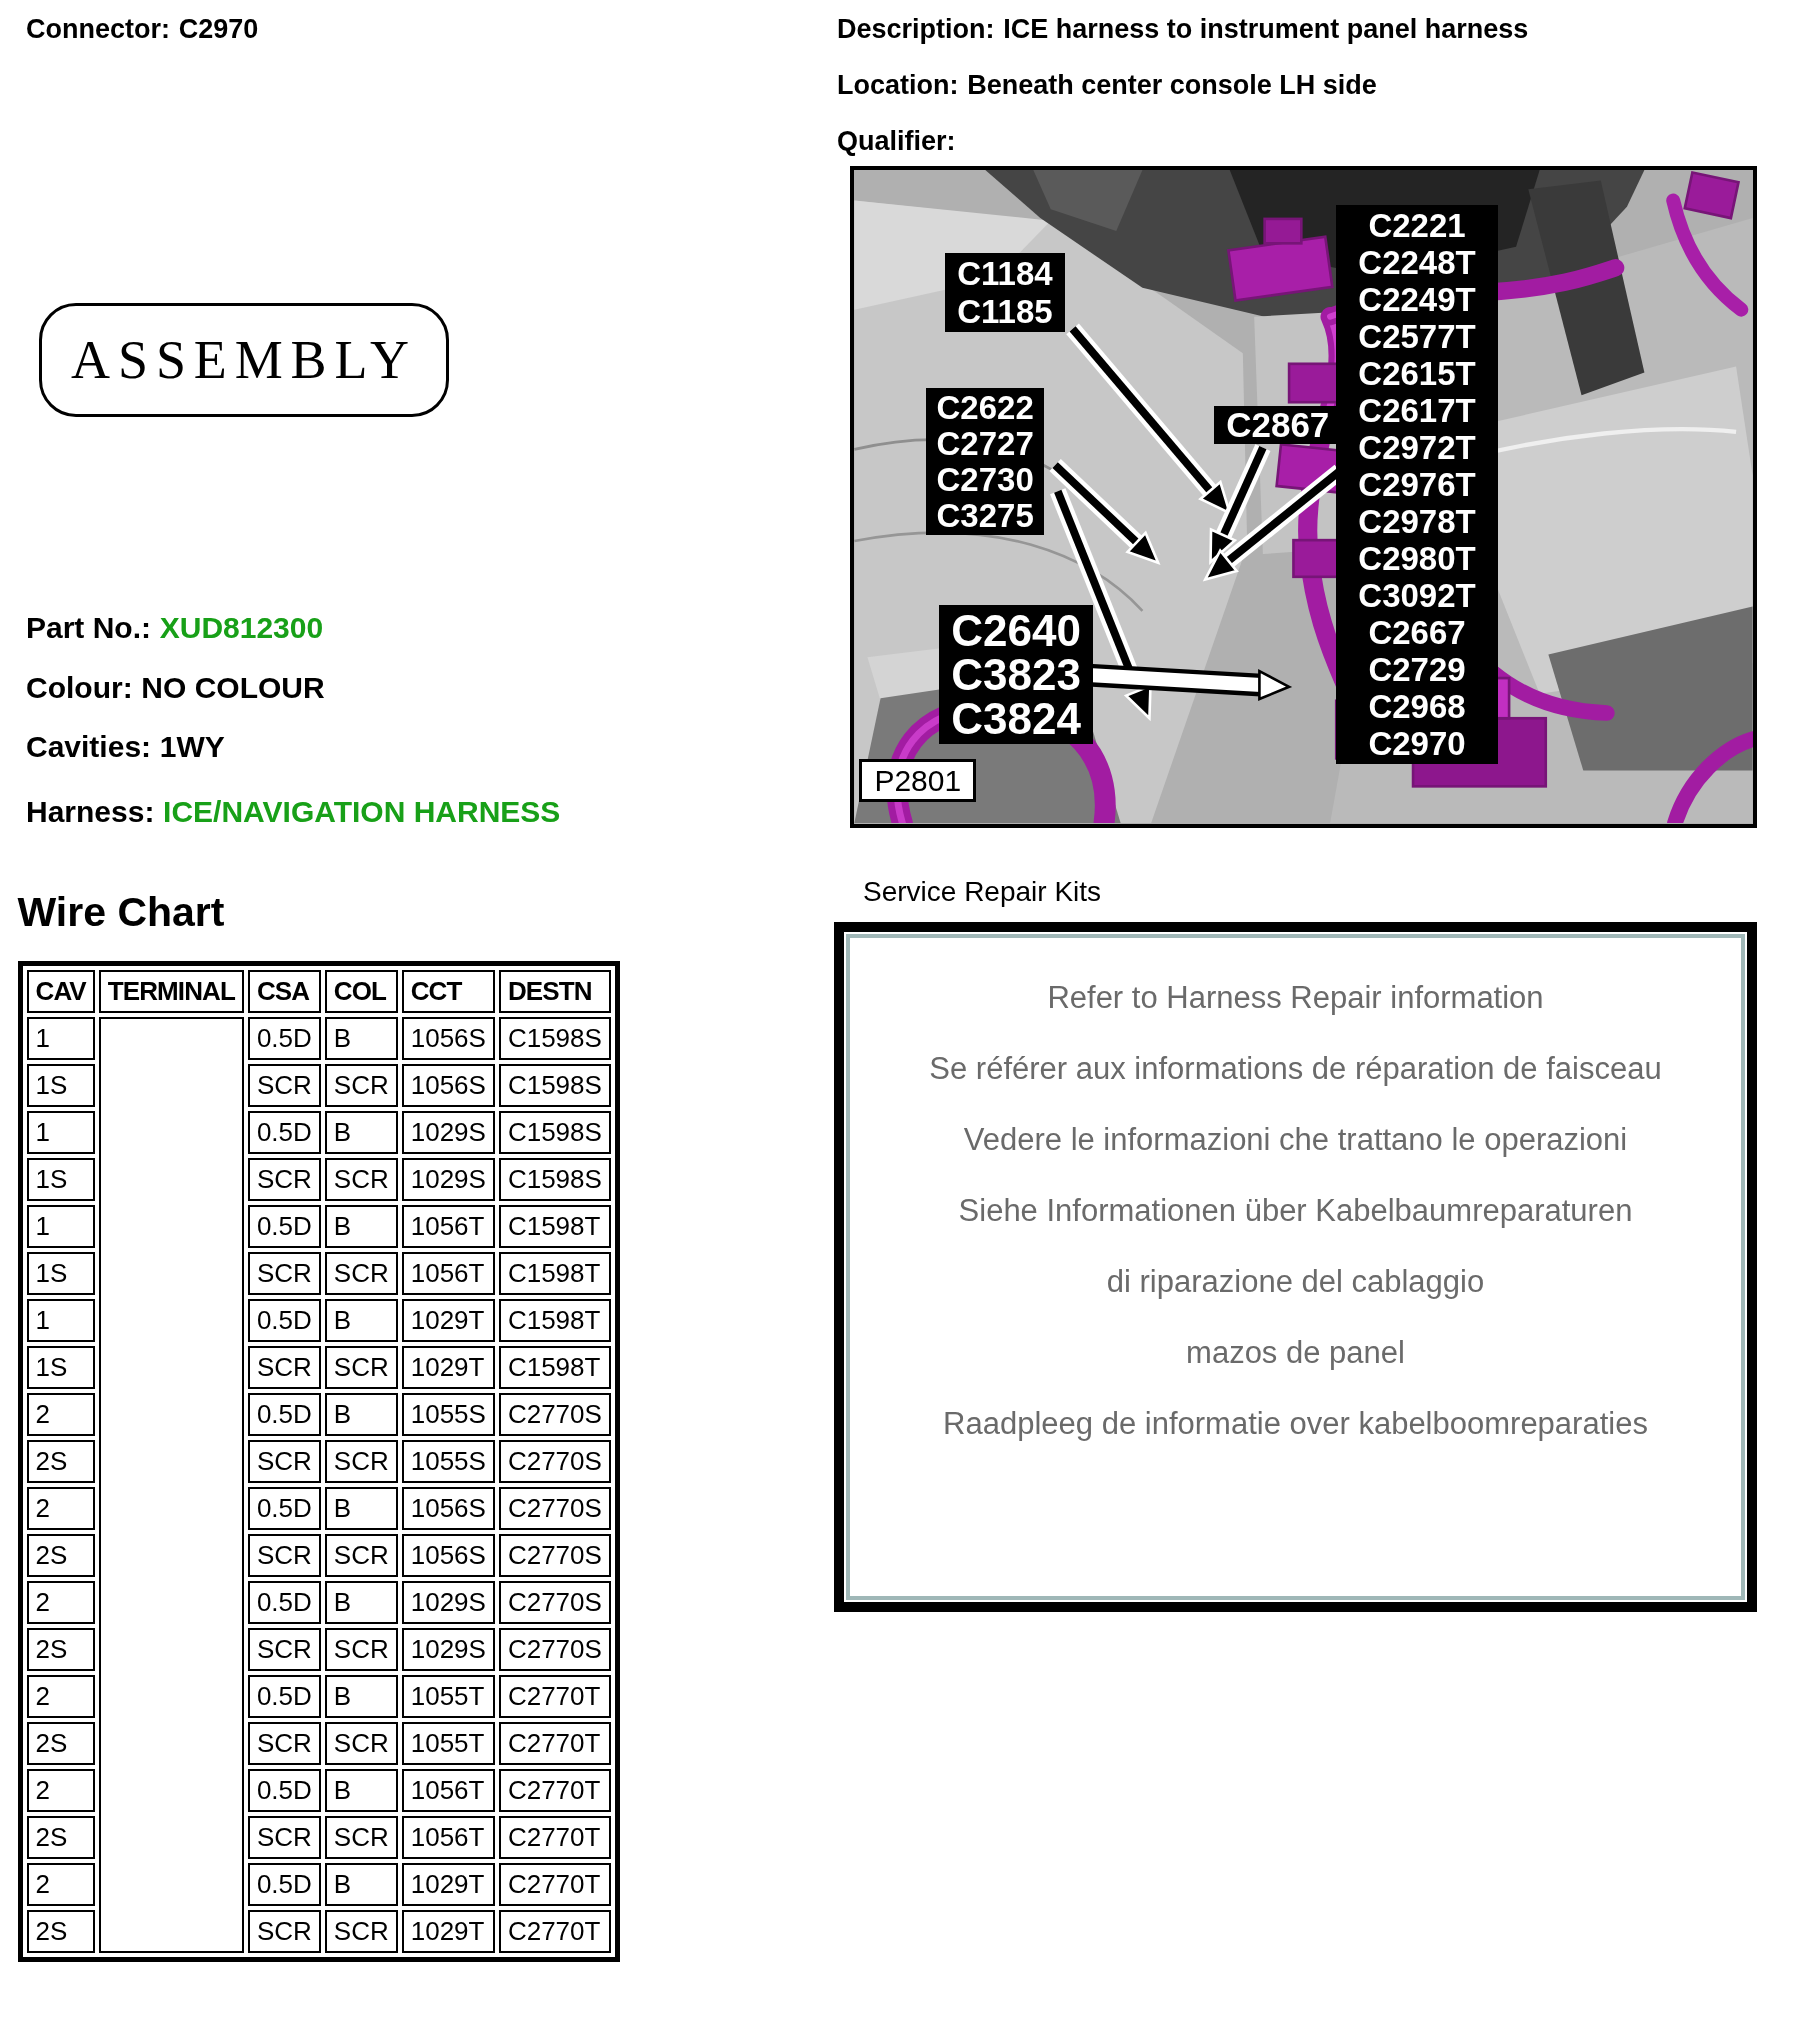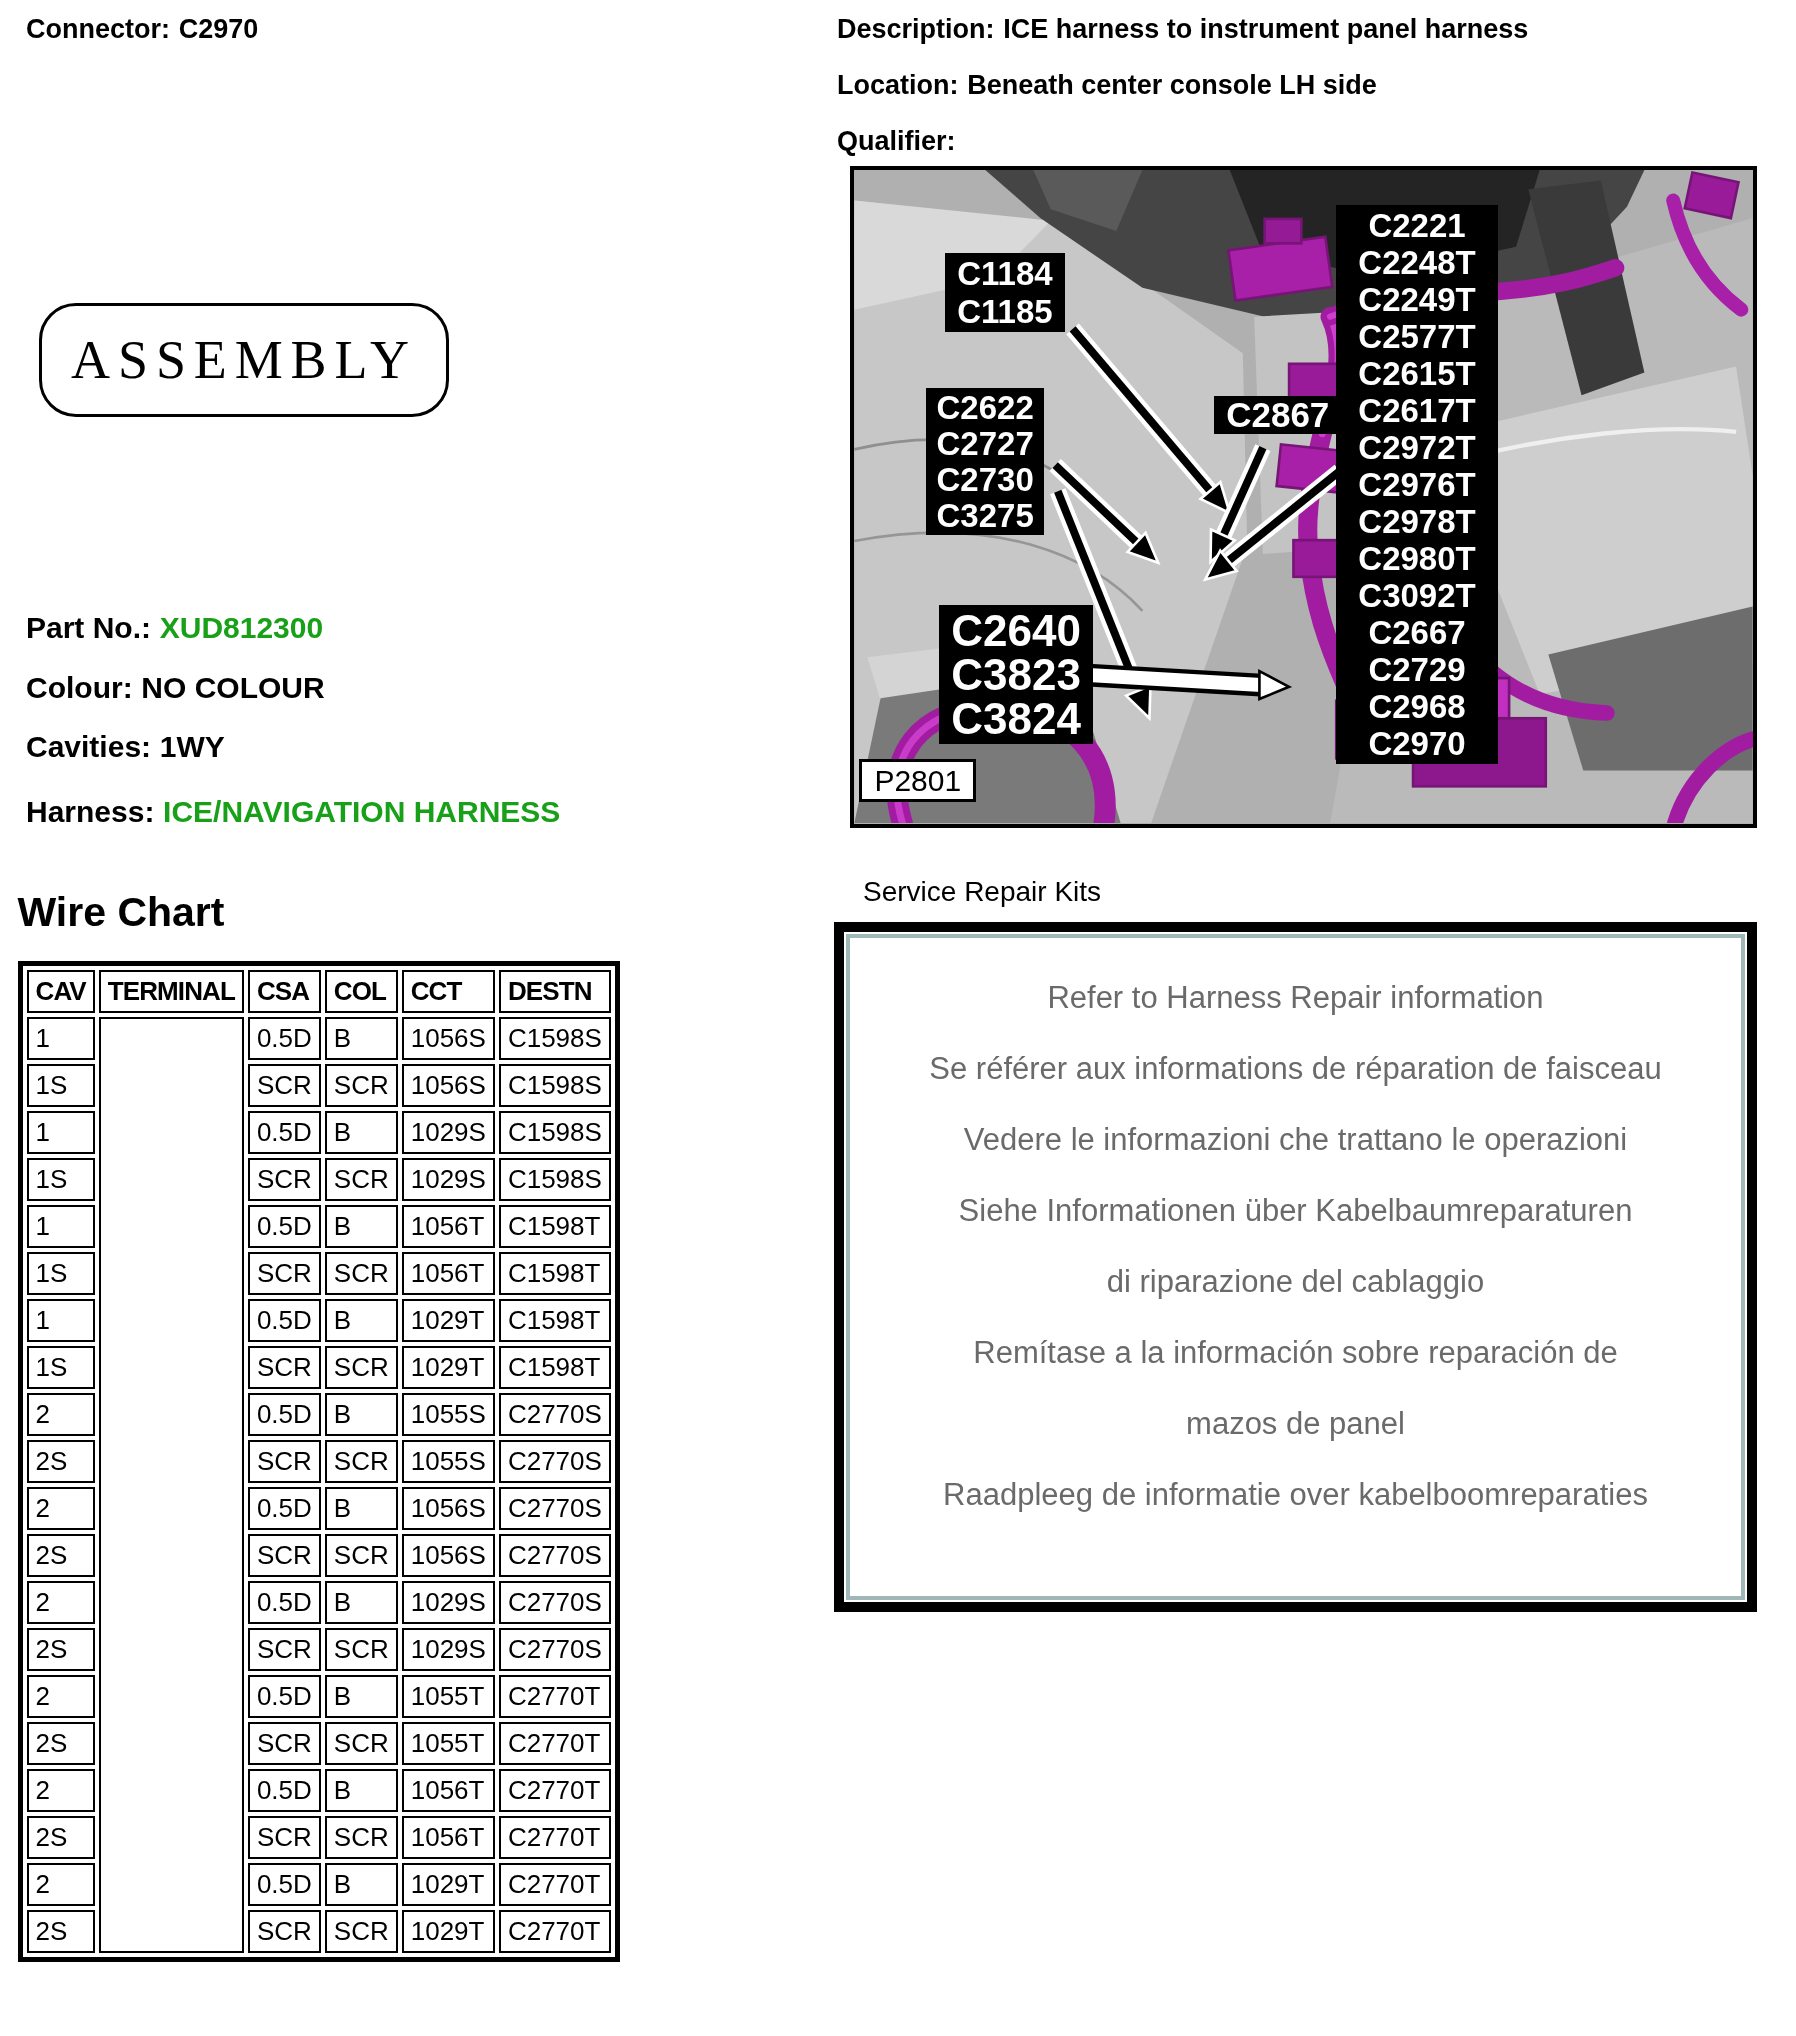--- a/index.html
+++ b/index.html
@@ -19,21 +19,21 @@
   #wire-chart th,#wire-chart td{border:2.6px solid #000;font-size:26px;height:39px;padding:0 7px;
         text-align:left;vertical-align:middle;background:#fff;overflow:hidden;}
   #wire-chart th{font-weight:bold;letter-spacing:-0.9px;}
   #photo{position:absolute;left:850px;top:166px;width:907px;height:662px;border:4.4px solid #000;
         box-sizing:border-box;background:#b0b0b0;}
   #photo svg{position:absolute;left:0;top:0;}
   .callout{position:absolute;background:var(--label-box-bg,#000);color:var(--label-box-text,#fff);
         font-weight:bold;text-align:center;white-space:nowrap;}
   #co-top-left{left:91px;top:83px;font-size:33px;line-height:38px;padding:1.7px 12.2px;}
   #co-mid-left{left:72px;top:218px;font-size:33px;line-height:36px;padding:1.7px 10.5px;}
-  #co-center{left:360px;top:226px;font-size:35px;line-height:38px;padding:0 12.2px;}
+  #co-center{left:360px;top:236px;font-size:35px;line-height:38px;padding:0 12.2px;}
   #co-bottom-left{left:85px;top:435px;font-size:44px;line-height:44px;padding:3.5px 12.2px;}
   #co-right{left:482px;top:35px;width:162px;font-size:33px;line-height:37px;padding:2px 0;}
   #photo-ref{position:absolute;left:5.2px;top:589px;background:#fff;border:3.5px solid #000;
         font-size:30px;padding:1.7px 12.2px;color:#000;}
   #srk-title{position:absolute;left:863px;top:876px;font-size:28px;font-weight:normal;}
   #srk-box{position:absolute;left:834px;top:922px;width:923px;height:690px;
         border:10.5px solid #000;box-sizing:border-box;background:#fff;}
   #srk-inner{position:absolute;left:1.7px;top:1.7px;right:1.7px;bottom:1.7px;
         border:4.4px solid var(--srk-inner-border,#9fb7b7);}
   #srk-lines{padding-top:24.5px;}
@@ -355,21 +355,20 @@
 
   <div id="srk-title">Service Repair Kits</div>
   <div id="srk-box">
     <div id="srk-inner">
       <div id="srk-lines">
           <div class="srk-line">Refer to Harness Repair information</div>
           <div class="srk-line">Se référer aux informations de réparation de faisceau</div>
           <div class="srk-line">Vedere le informazioni che trattano le operazioni</div>
           <div class="srk-line">Siehe Informationen über Kabelbaumreparaturen</div>
           <div class="srk-line">di riparazione del cablaggio</div>
-          <div class="srk-line">Remítase a la información sobre reparación de</div>
           <div class="srk-line">mazos de panel</div>
           <div class="srk-line">Raadpleeg de informatie over kabelboomreparaties</div>
         </div>
     </div>
   </div>
 
 </div>
 
 
 </body></html>

